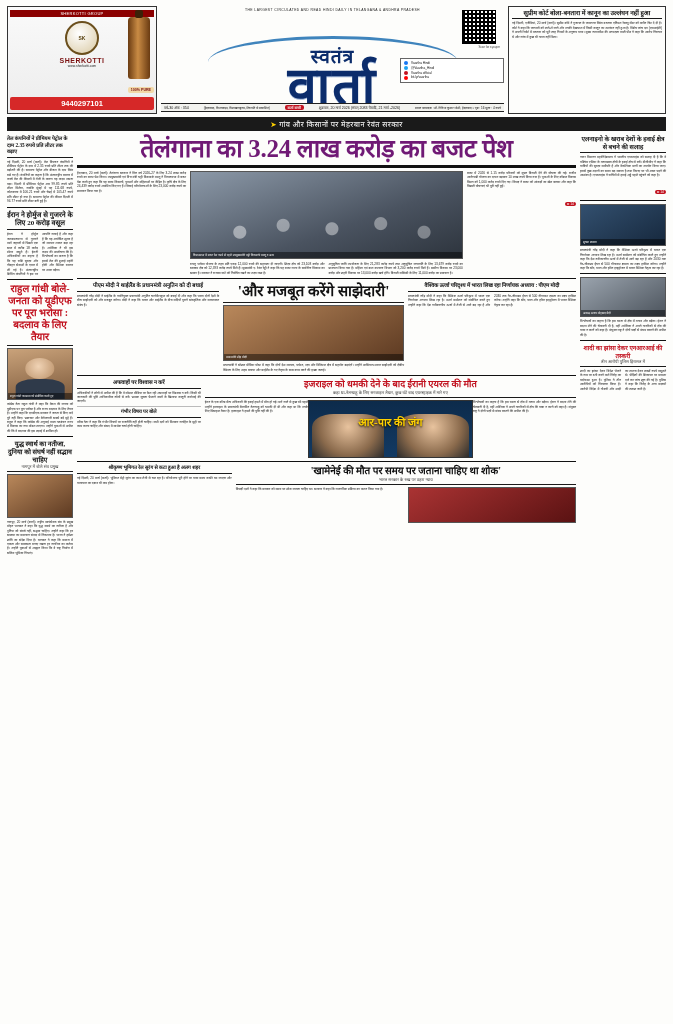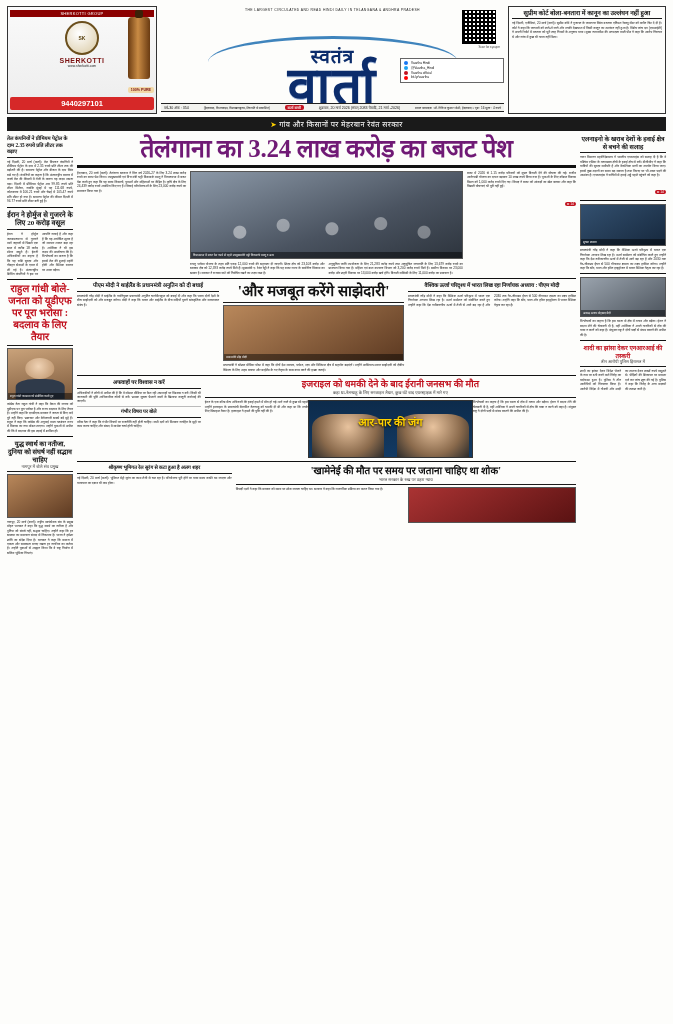--- a/index.html
+++ b/index.html
@@ -402,21 +402,21 @@
           <div class="sub-head" style="font-size:5.4px">अफवाहों पर विश्वास न करें</div>
           <div class="rule" style="margin:2px 0"></div>
           <div class="bodytext">अधिकारियों ने लोगों से अपील की है कि वे सोशल मीडिया पर फैल रही अफवाहों पर विश्वास न करें। किसी भी जानकारी की पुष्टि आधिकारिक स्रोतों से करें। भ्रामक सूचना फैलाने वालों के खिलाफ कानूनी कार्रवाई की जाएगी।</div>
           <div class="sep-thin"></div>
           <div class="sub-head" style="font-size:5px">गंभीर विषय पर बोले</div>
           <div class="rule" style="margin:2px 0"></div>
           <div class="bodytext">वरिष्ठ नेता ने कहा कि गंभीर विषयों पर राजनीति नहीं होनी चाहिए। सभी दलों को मिलकर जनहित के मुद्दों पर काम करना चाहिए और संसद में सार्थक चर्चा होनी चाहिए।</div>
         </div>
 
         <div style="flex:3">
-          <div class="sub-head red" style="font-size:9.4px">इजराइल को धमकी देने के बाद ईरानी जनसभ की मौत</div>
+          <div class="sub-head red" style="font-size:9.4px">इजराइल को धमकी देने के बाद ईरानी एयरल की मौत</div>
           <div class="kicker">कहा था-नेतन्याहू के लिए सरजाइल तैयार, कुछ घंटे बाद एयरस्ट्राइक में मारे गए</div>
           <div class="rule" style="margin:2px 0"></div>
           <div class="row" style="">
             <div style="flex:1" class="bodytext">ईरान के एक वरिष्ठ सैन्य अधिकारी की हवाई हमले में मौत हो गई। मारे जाने से कुछ घंटे पहले उन्होंने इजराइल के प्रधानमंत्री बेंजामिन नेतन्याहू को धमकी दी थी और कहा था कि उनके लिए मिसाइल तैयार है। इजराइल ने हमले की पुष्टि नहीं की है।</div>
             <div style="flex:1.6">
               <div class="warbox" style="height:58px">
                 <div class="face l"></div>
                 <div class="face r"></div>
                 <div class="title">आर-पार की जंग</div>
               </div>

